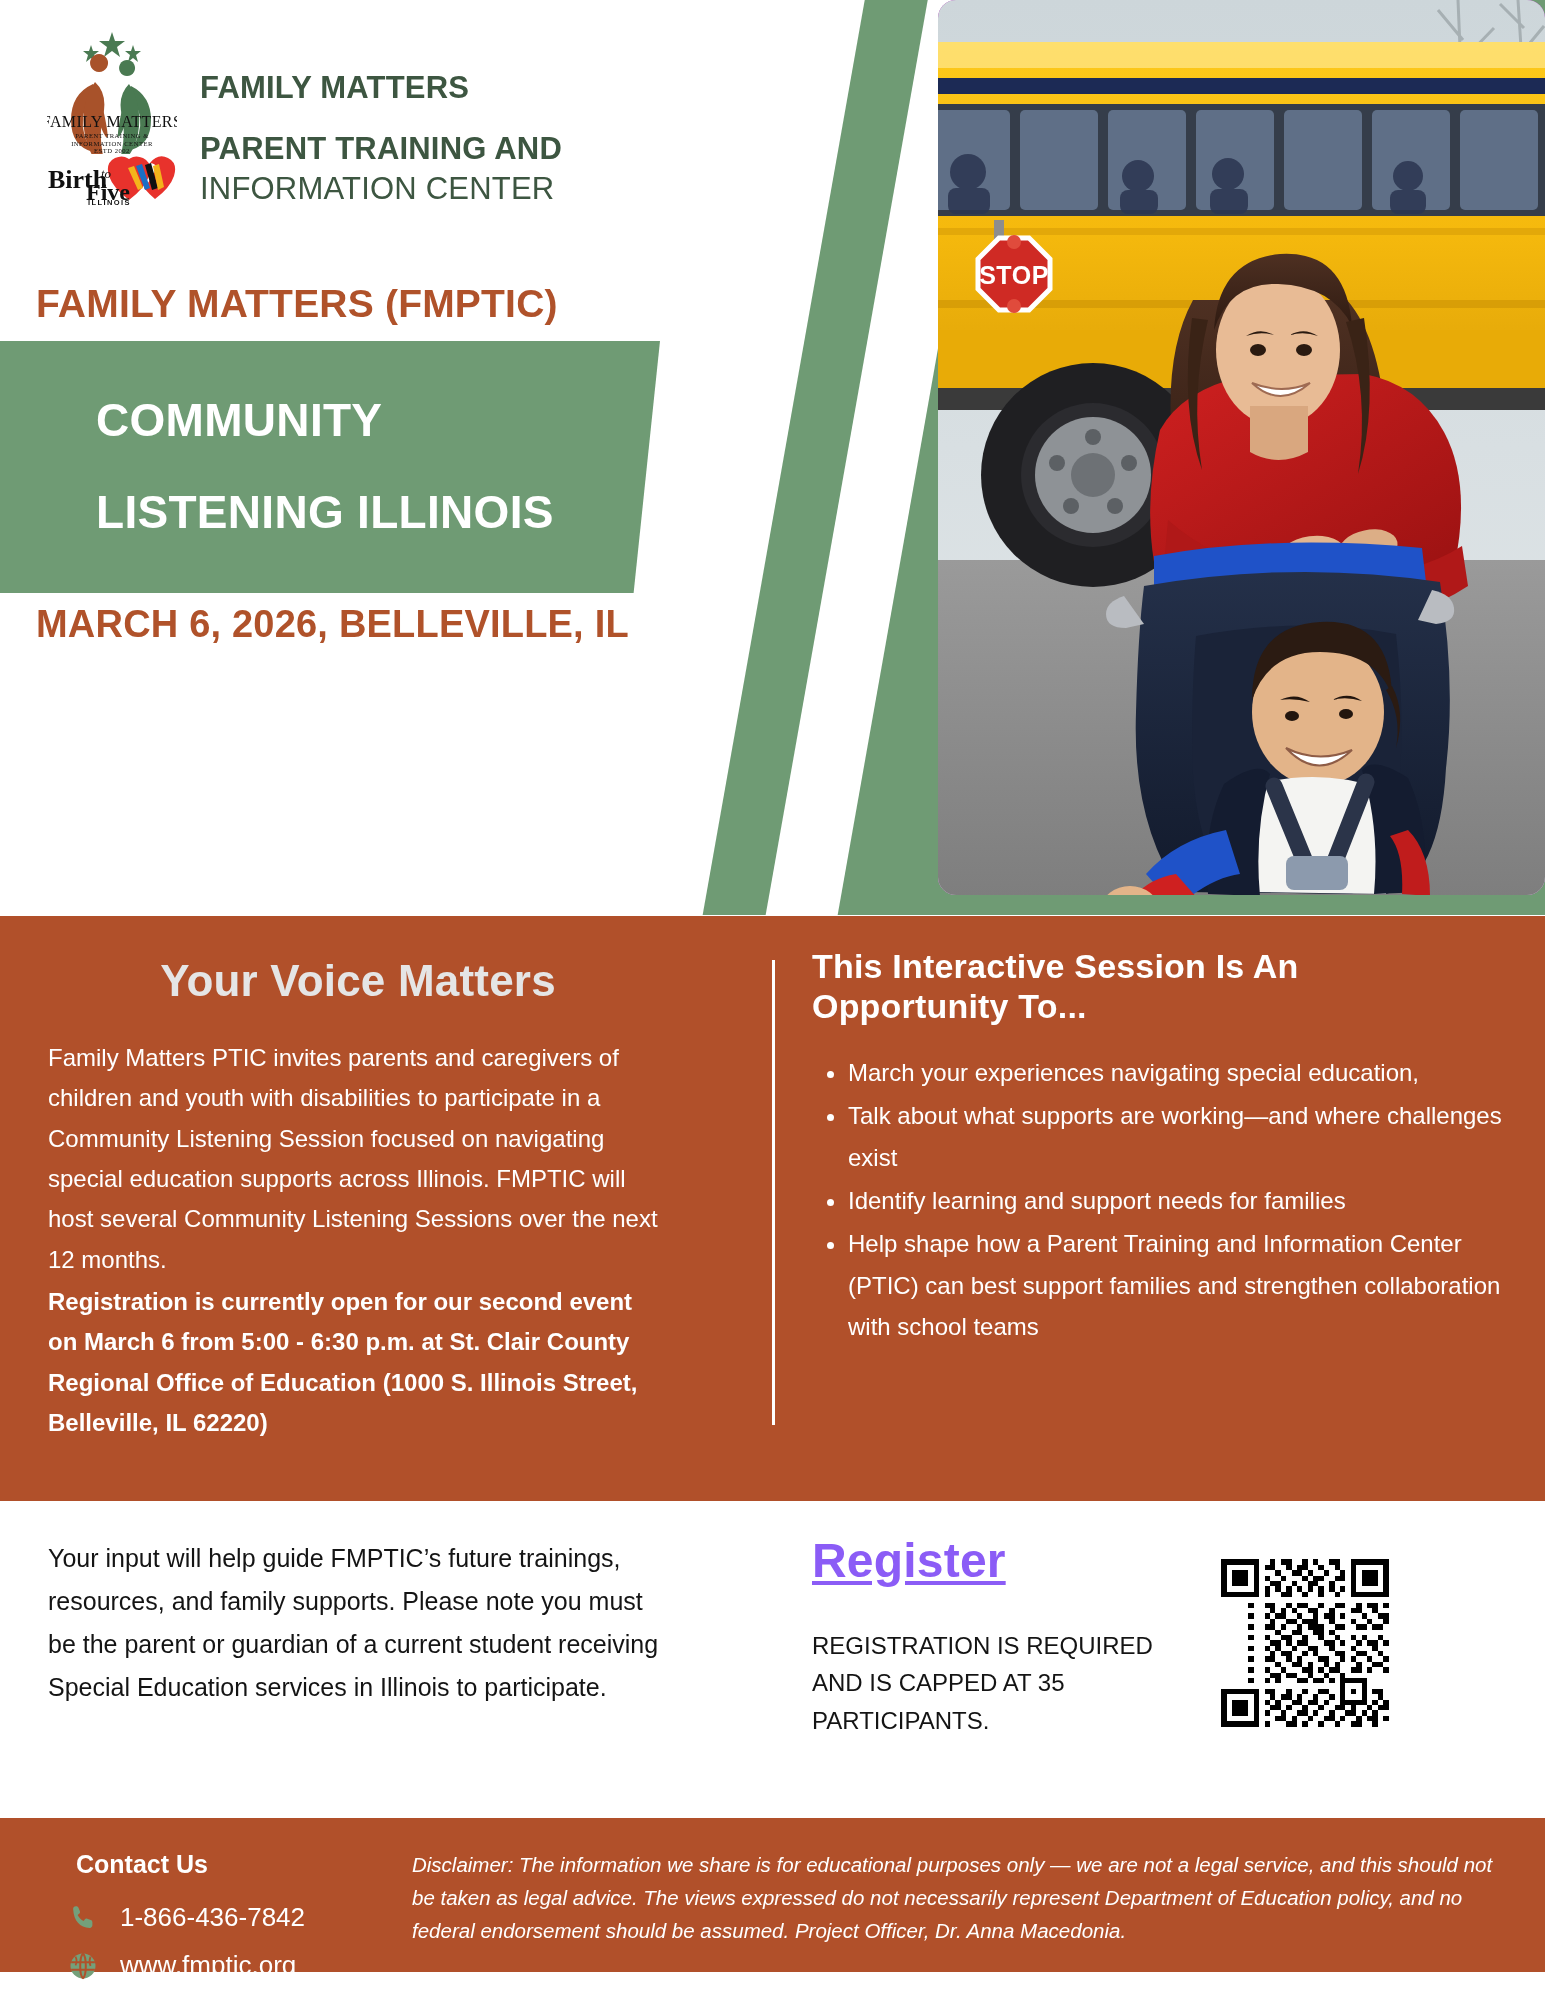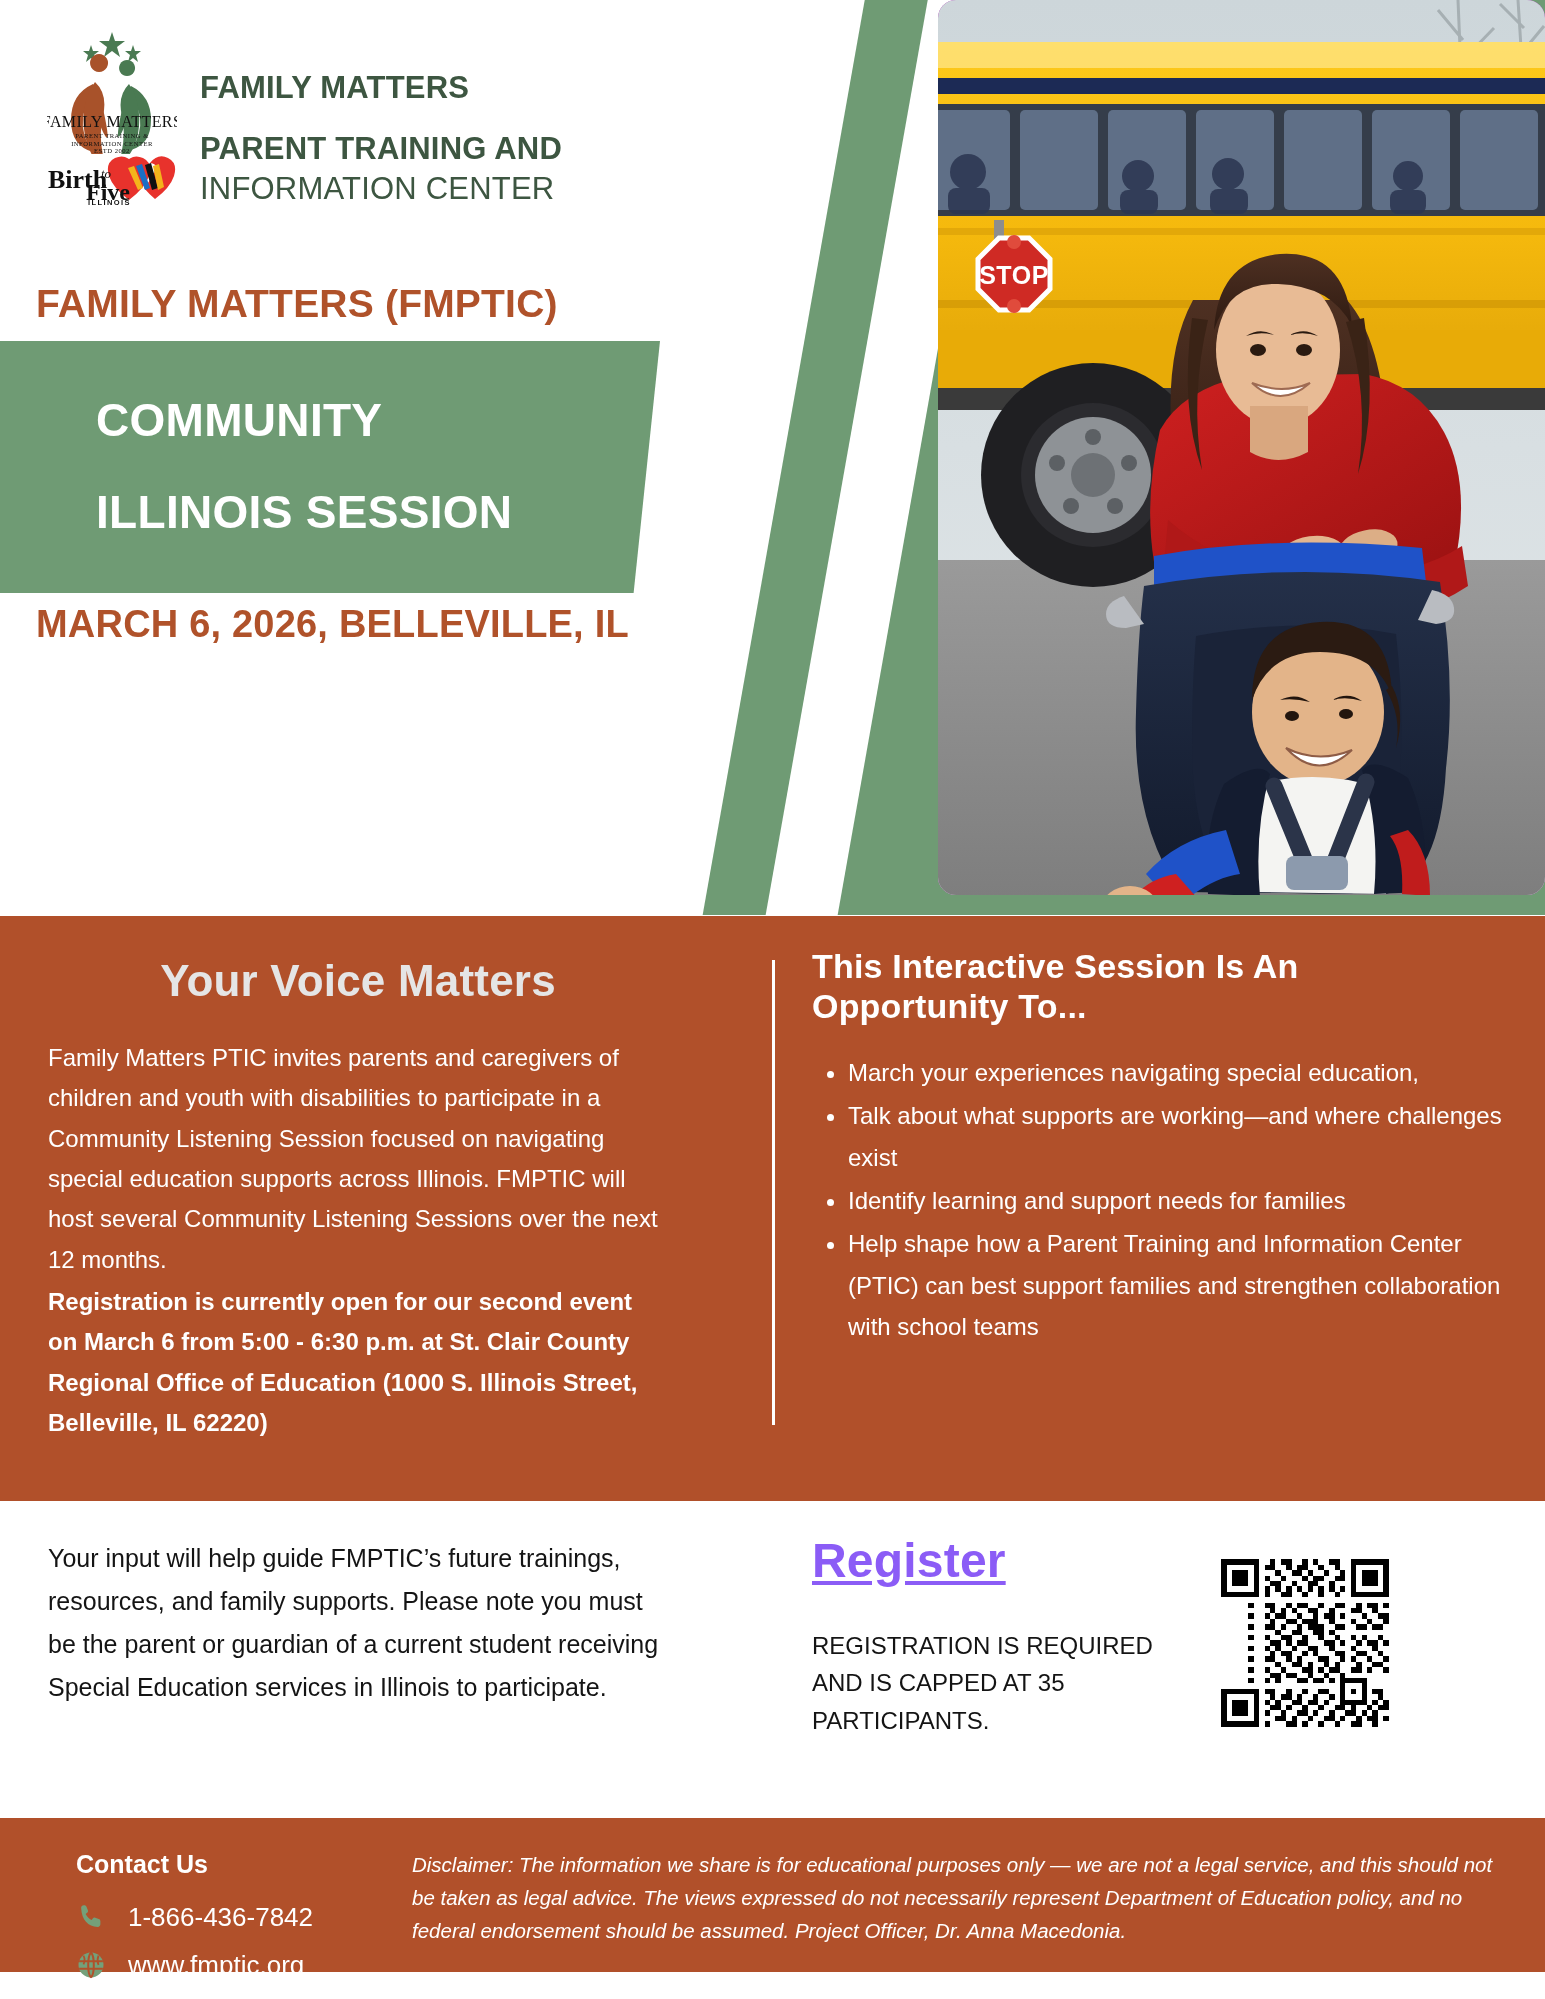--- a/index.html
+++ b/index.html
@@ -199,22 +199,22 @@
     width: 1545px; height: 154px;
     background: #b1502a;
   }
   .contact-h {
     position: absolute; left: 76px; top: 32px;
     color: #ffffff;
     font-size: 25px;
     font-weight: 700;
   }
   .contact-row {
-    position: absolute; left: 76px;
-    display: flex; align-items: flex-start; gap: 22px;
+    position: absolute; left: 68px;
+    display: flex; align-items: center; gap: 22px;
     color: #ffffff;
     font-size: 26px;
   }
   .contact-row.r1 { top: 84px; }
   .contact-row.r2 { top: 132px; }
   .cicon { width: 30px; height: 30px; display:block; flex: 0 0 30px; }
   .disclaimer {
     position: absolute; left: 412px; top: 30px;
     width: 1090px;
     color: #ffffff;
@@ -441,21 +441,21 @@
     <div class="org-title">
       <span class="l1">FAMILY MATTERS</span>
       <span class="l2">PARENT TRAINING AND</span>
       <span class="l3">INFORMATION CENTER</span>
     </div>
 
     <div class="hero-kicker">FAMILY MATTERS (FMPTIC)</div>
 
     <div class="green-banner">
       <div class="bt bt1">COMMUNITY</div>
-      <div class="bt bt2">ILLINOIS SESSION</div>
+      <div class="bt bt2">LISTENING ILLINOIS</div>
     </div>
 
     <div class="hero-date">MARCH 6, 2026, BELLEVILLE, IL</div>
   </div>
 
   <div class="orange-sec2">
     <div class="col-left">
       <div class="heading-left">Your Voice Matters</div>
       <div class="body-left">
         <span>Family Matters PTIC invites parents and caregivers of children and youth with disabilities to participate in a Community Listening Session focused on navigating special education supports across Illinois. FMPTIC will host several Community Listening Sessions over the next 12 months.</span>

